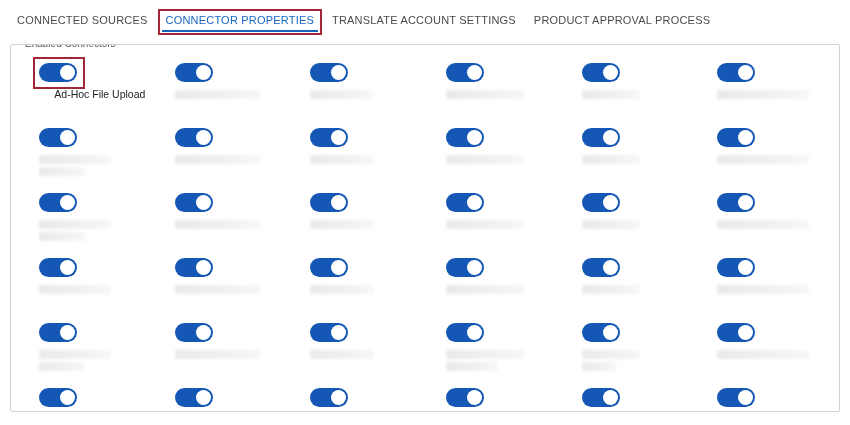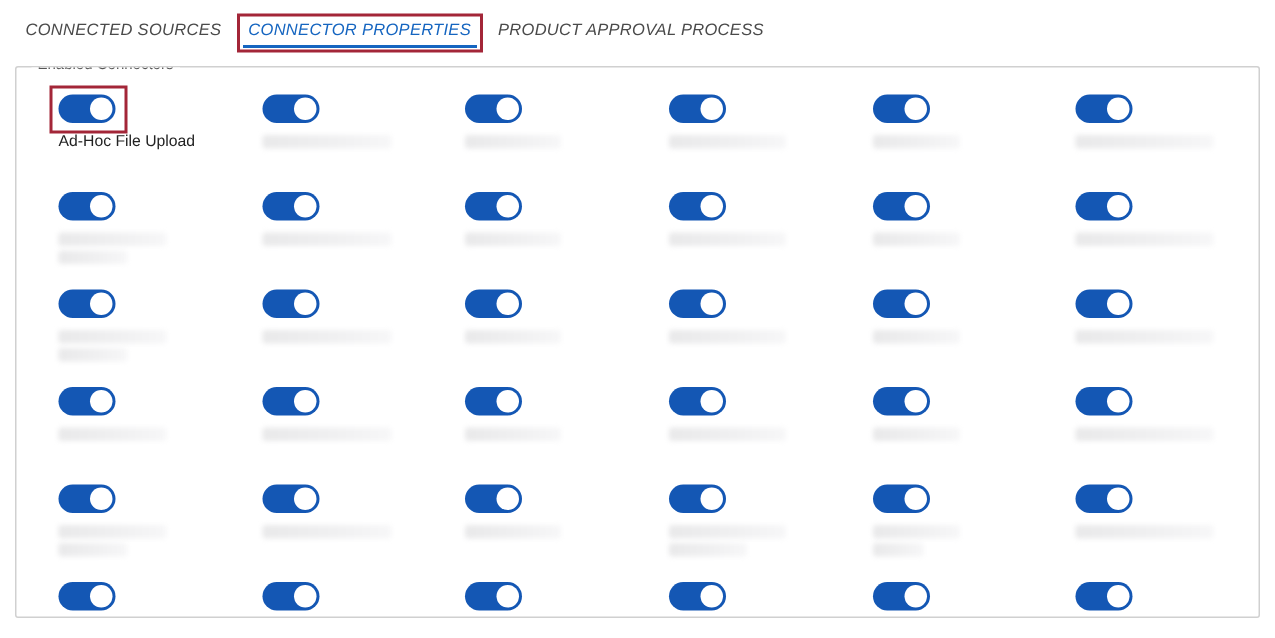--- a/index.html
+++ b/index.html
@@ -27,21 +27,20 @@
     font-size: 11px;
     letter-spacing: 0.2px;
     color: #4a4a4a;
     padding: 4px 9px 8px 9px;
     white-space: nowrap;
     text-transform: uppercase;
     cursor: pointer;
     background: none;
     border: none;
     font-family: "Liberation Sans", sans-serif;
-    font-style: italic;
   }
   .tab.active {
     color: #1565c0;
     text-align: right;
   }
   .tab-wrap {
     position: relative;
     display: inline-block;
   }
   .tab-underline {
@@ -114,20 +113,21 @@
     border-radius: 50%;
     background: #ffffff;
   }
 
   
   .label-text {
     margin-top: 6px;
     font-size: 10.5px;
     color: #222222;
     white-space: nowrap;
+    text-align: center;
   }
   .label-blur {
     margin-top: 8px;
     height: 9px;
     border-radius: 2px;
     background: linear-gradient(90deg, #e9e9ea 0%, #f0f0f1 55%, #f7f7f8 100%);
     filter: blur(1.6px);
   }
   .label-blur.two {
     margin-top: 3px;
@@ -143,20 +143,21 @@
     box-sizing: border-box;
     pointer-events: none;
   }
 </style>
 </head>
 <body>
 
 <div class="tabbar" id="tabbar">
     <div class="tab-wrap"><button class="tab">CONNECTED SOURCES</button></div>
     <div class="tab-wrap"><button class="tab active">CONNECTOR PROPERTIES</button><div class="tab-underline"></div><div class="tab-highlight"></div></div>
+    <div class="tab-wrap"><button class="tab">TRANSLATE ACCOUNT SETTINGS</button></div>
     <div class="tab-wrap"><button class="tab">PRODUCT APPROVAL PROCESS</button></div>
   </div>
 
 <div class="panel">
   <div class="panel-legend">Enabled Connectors</div>
   <div class="grid" id="grid">
       <div class="cell">
         <div class="switch">
           <div class="knob"></div>
         </div>

